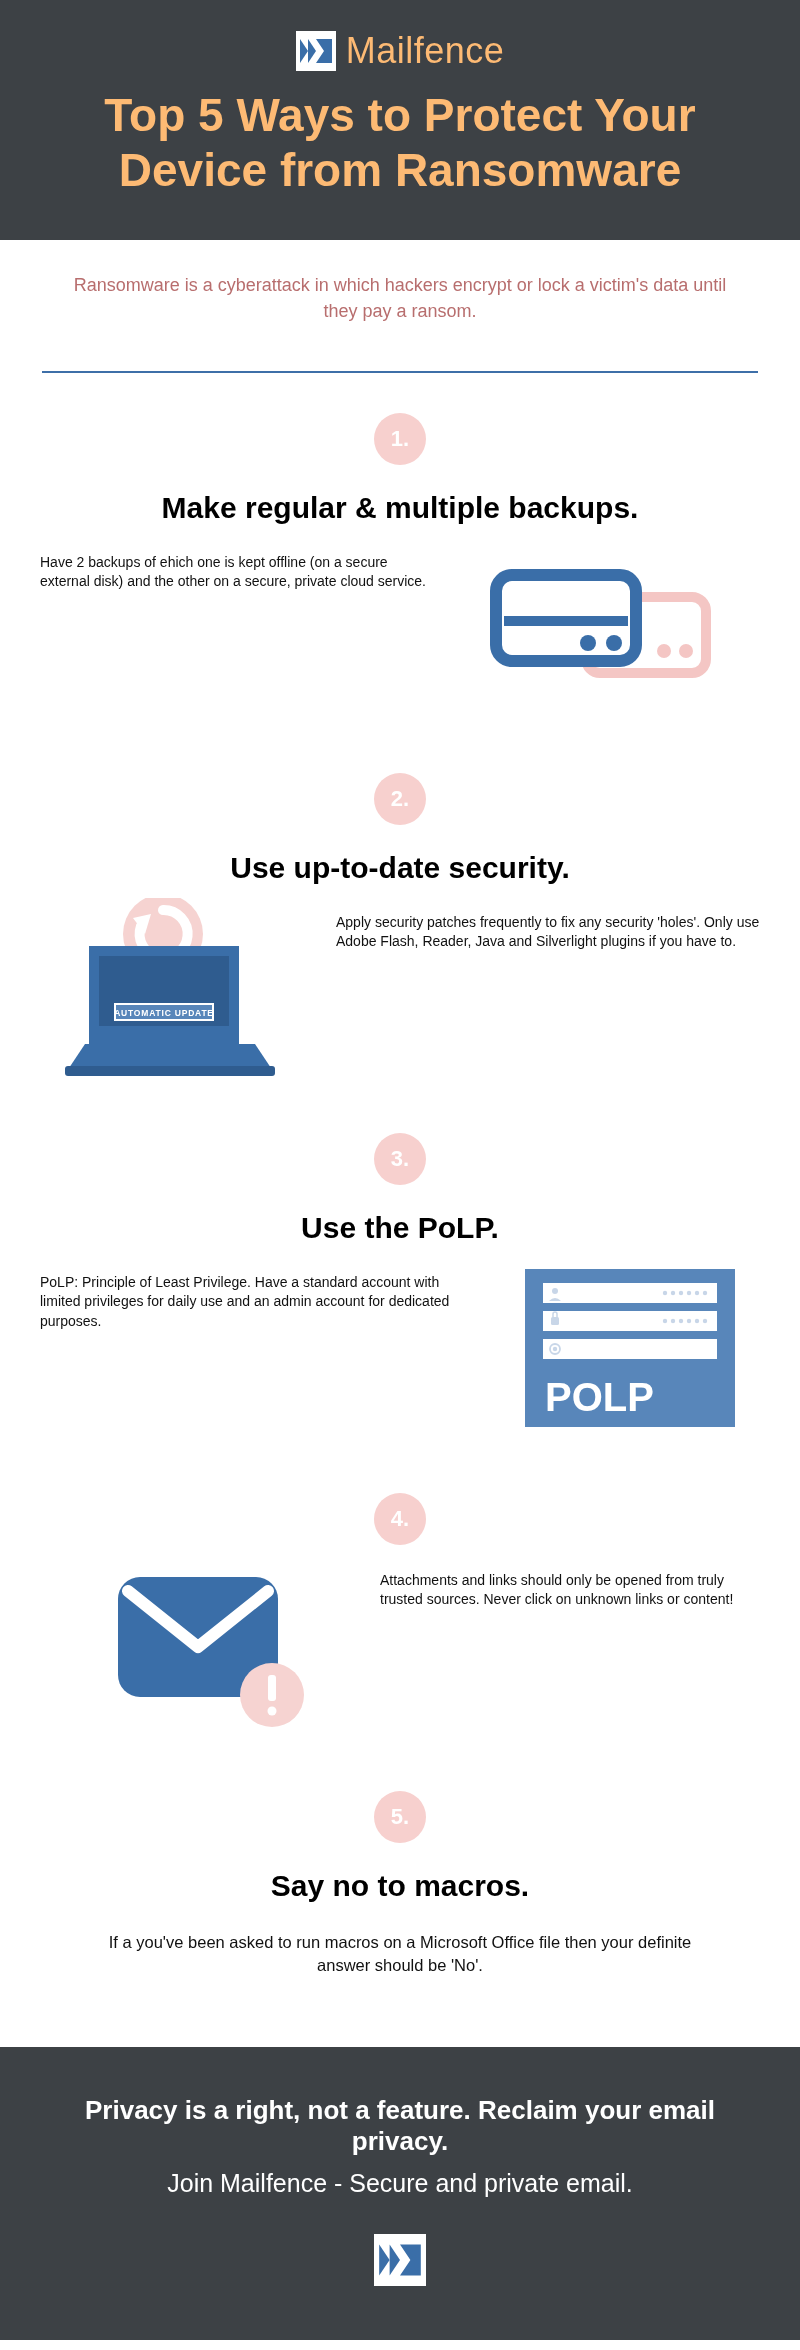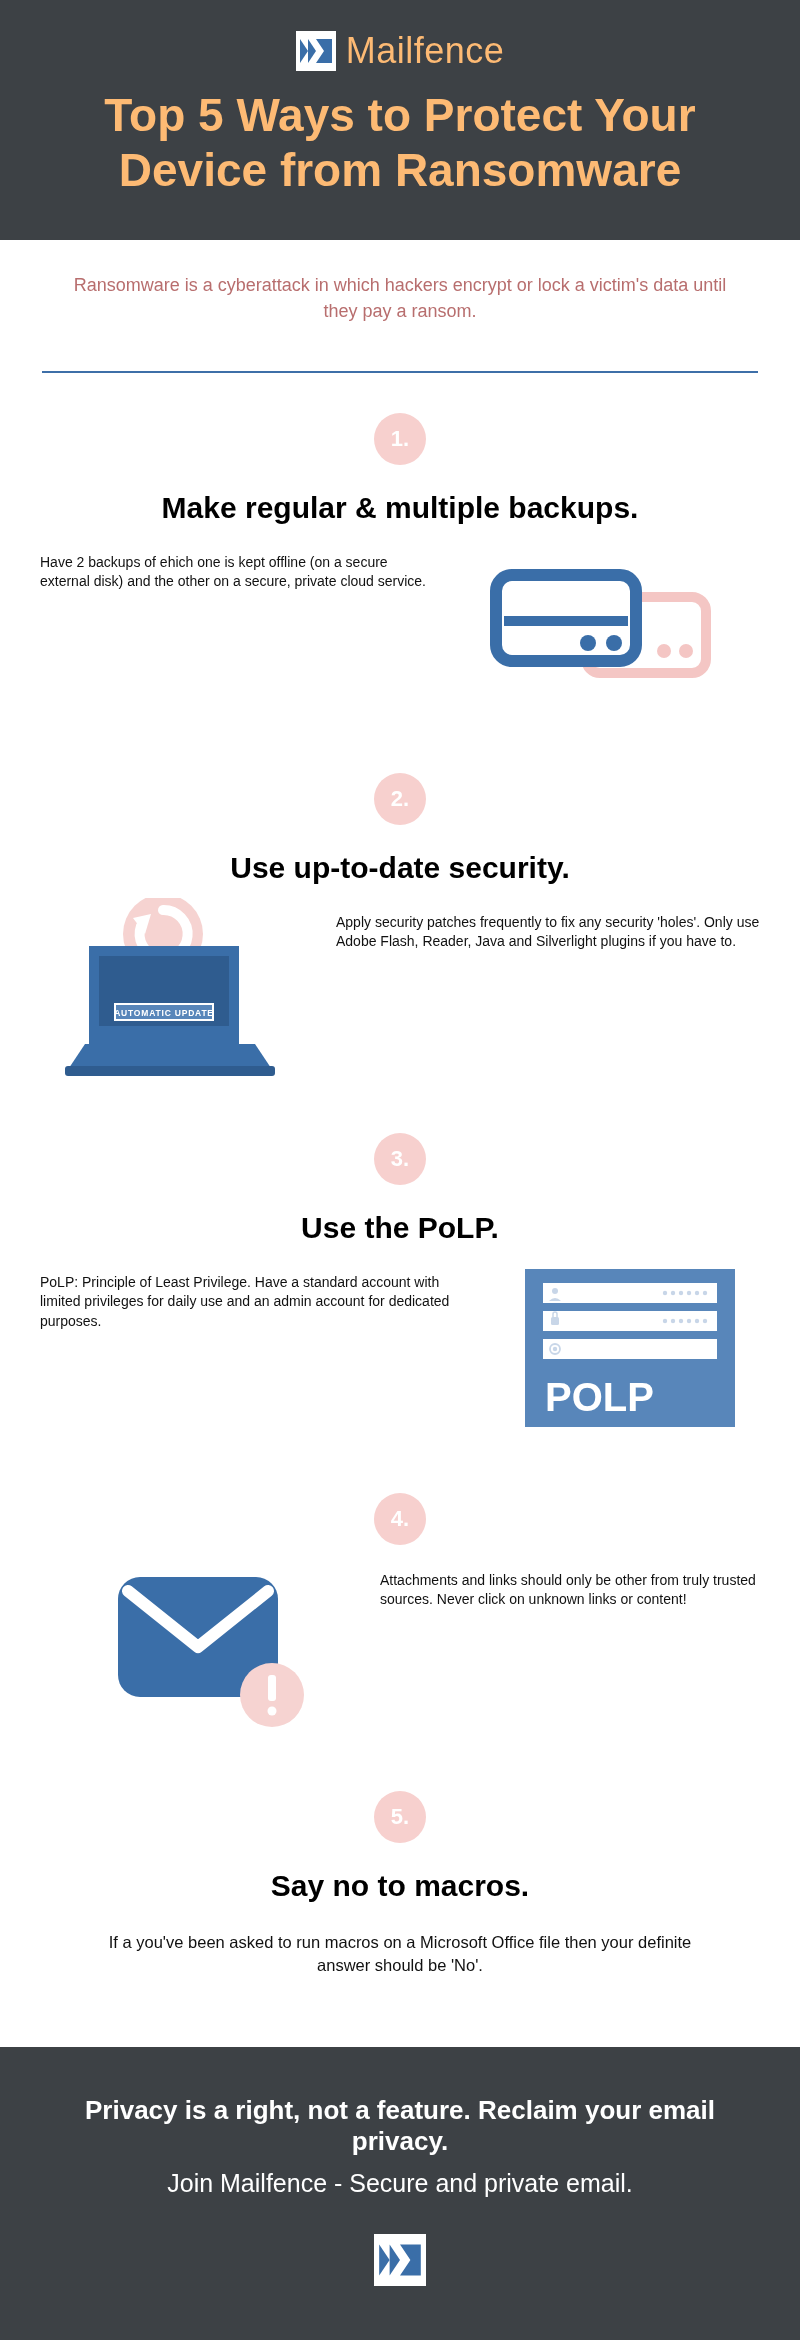--- a/index.html
+++ b/index.html
@@ -203,21 +203,21 @@
           <circle cx="40" cy="86" r="2.2" fill="#c8d6e8"></circle>
         <text x="30" y="148" fill="#ffffff" font-size="40" font-family="Arial" font-weight="800">POLP</text>
       </svg>
     </div>
   </div>
 </div>
 
 <div class="section">
   <div class="num-badge">4.</div>
   <div class="sect-body reverse">
-    <div class="sect-text right" style="max-width:380px">Attachments and links should only be other from truly trusted sources. Never click on unknown links or content!</div>
+    <div class="sect-text right" style="max-width:380px">Attachments and links should only be opened from truly trusted sources. Never click on unknown links or content!</div>
     <div class="sect-ill">
       <svg width="220" height="170" viewBox="0 0 220 170">
         <rect x="14" y="16" width="160" height="120" rx="22" fill="#3a6ea8"></rect>
         <polyline points="24,30 94,86 164,30" fill="none" stroke="#ffffff" stroke-width="12" stroke-linecap="round" stroke-linejoin="round"></polyline>
         <circle cx="168" cy="134" r="32" fill="#f6d3d1"></circle>
         <rect x="164" y="114" width="8" height="26" rx="3" fill="#ffffff"></rect>
         <circle cx="168" cy="150" r="4.5" fill="#ffffff"></circle>
       </svg>
     </div>
   </div>

